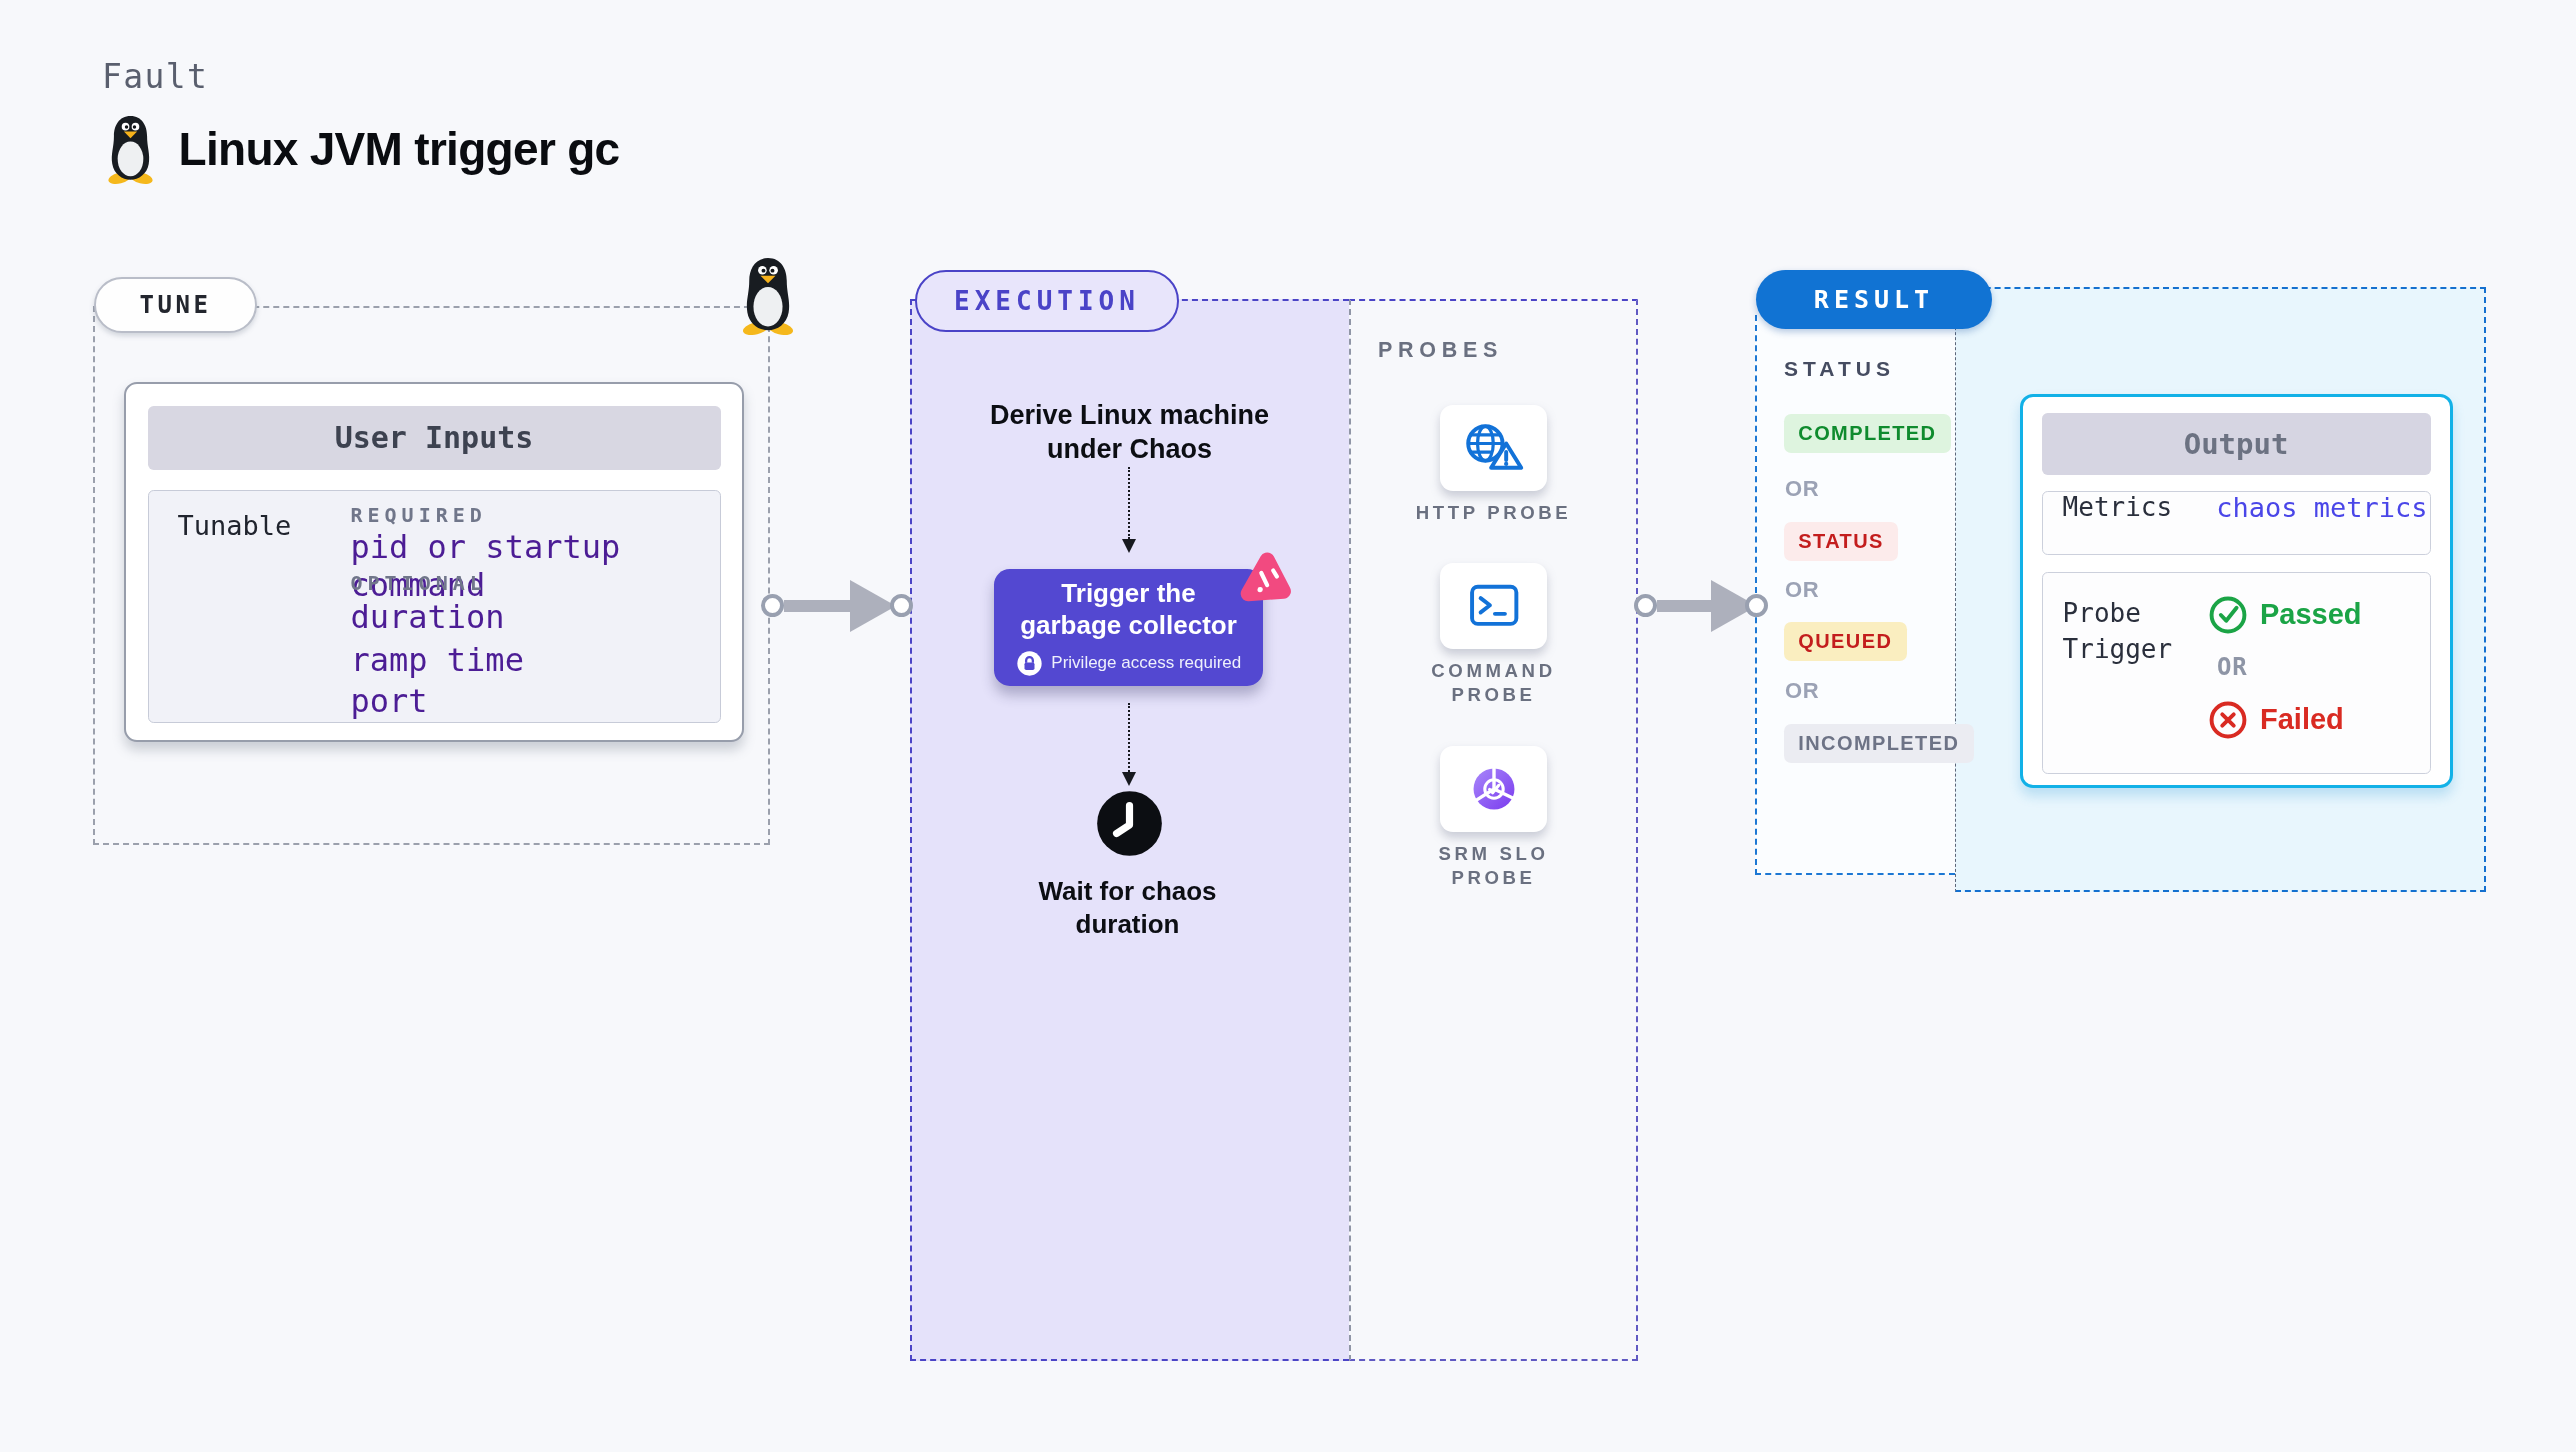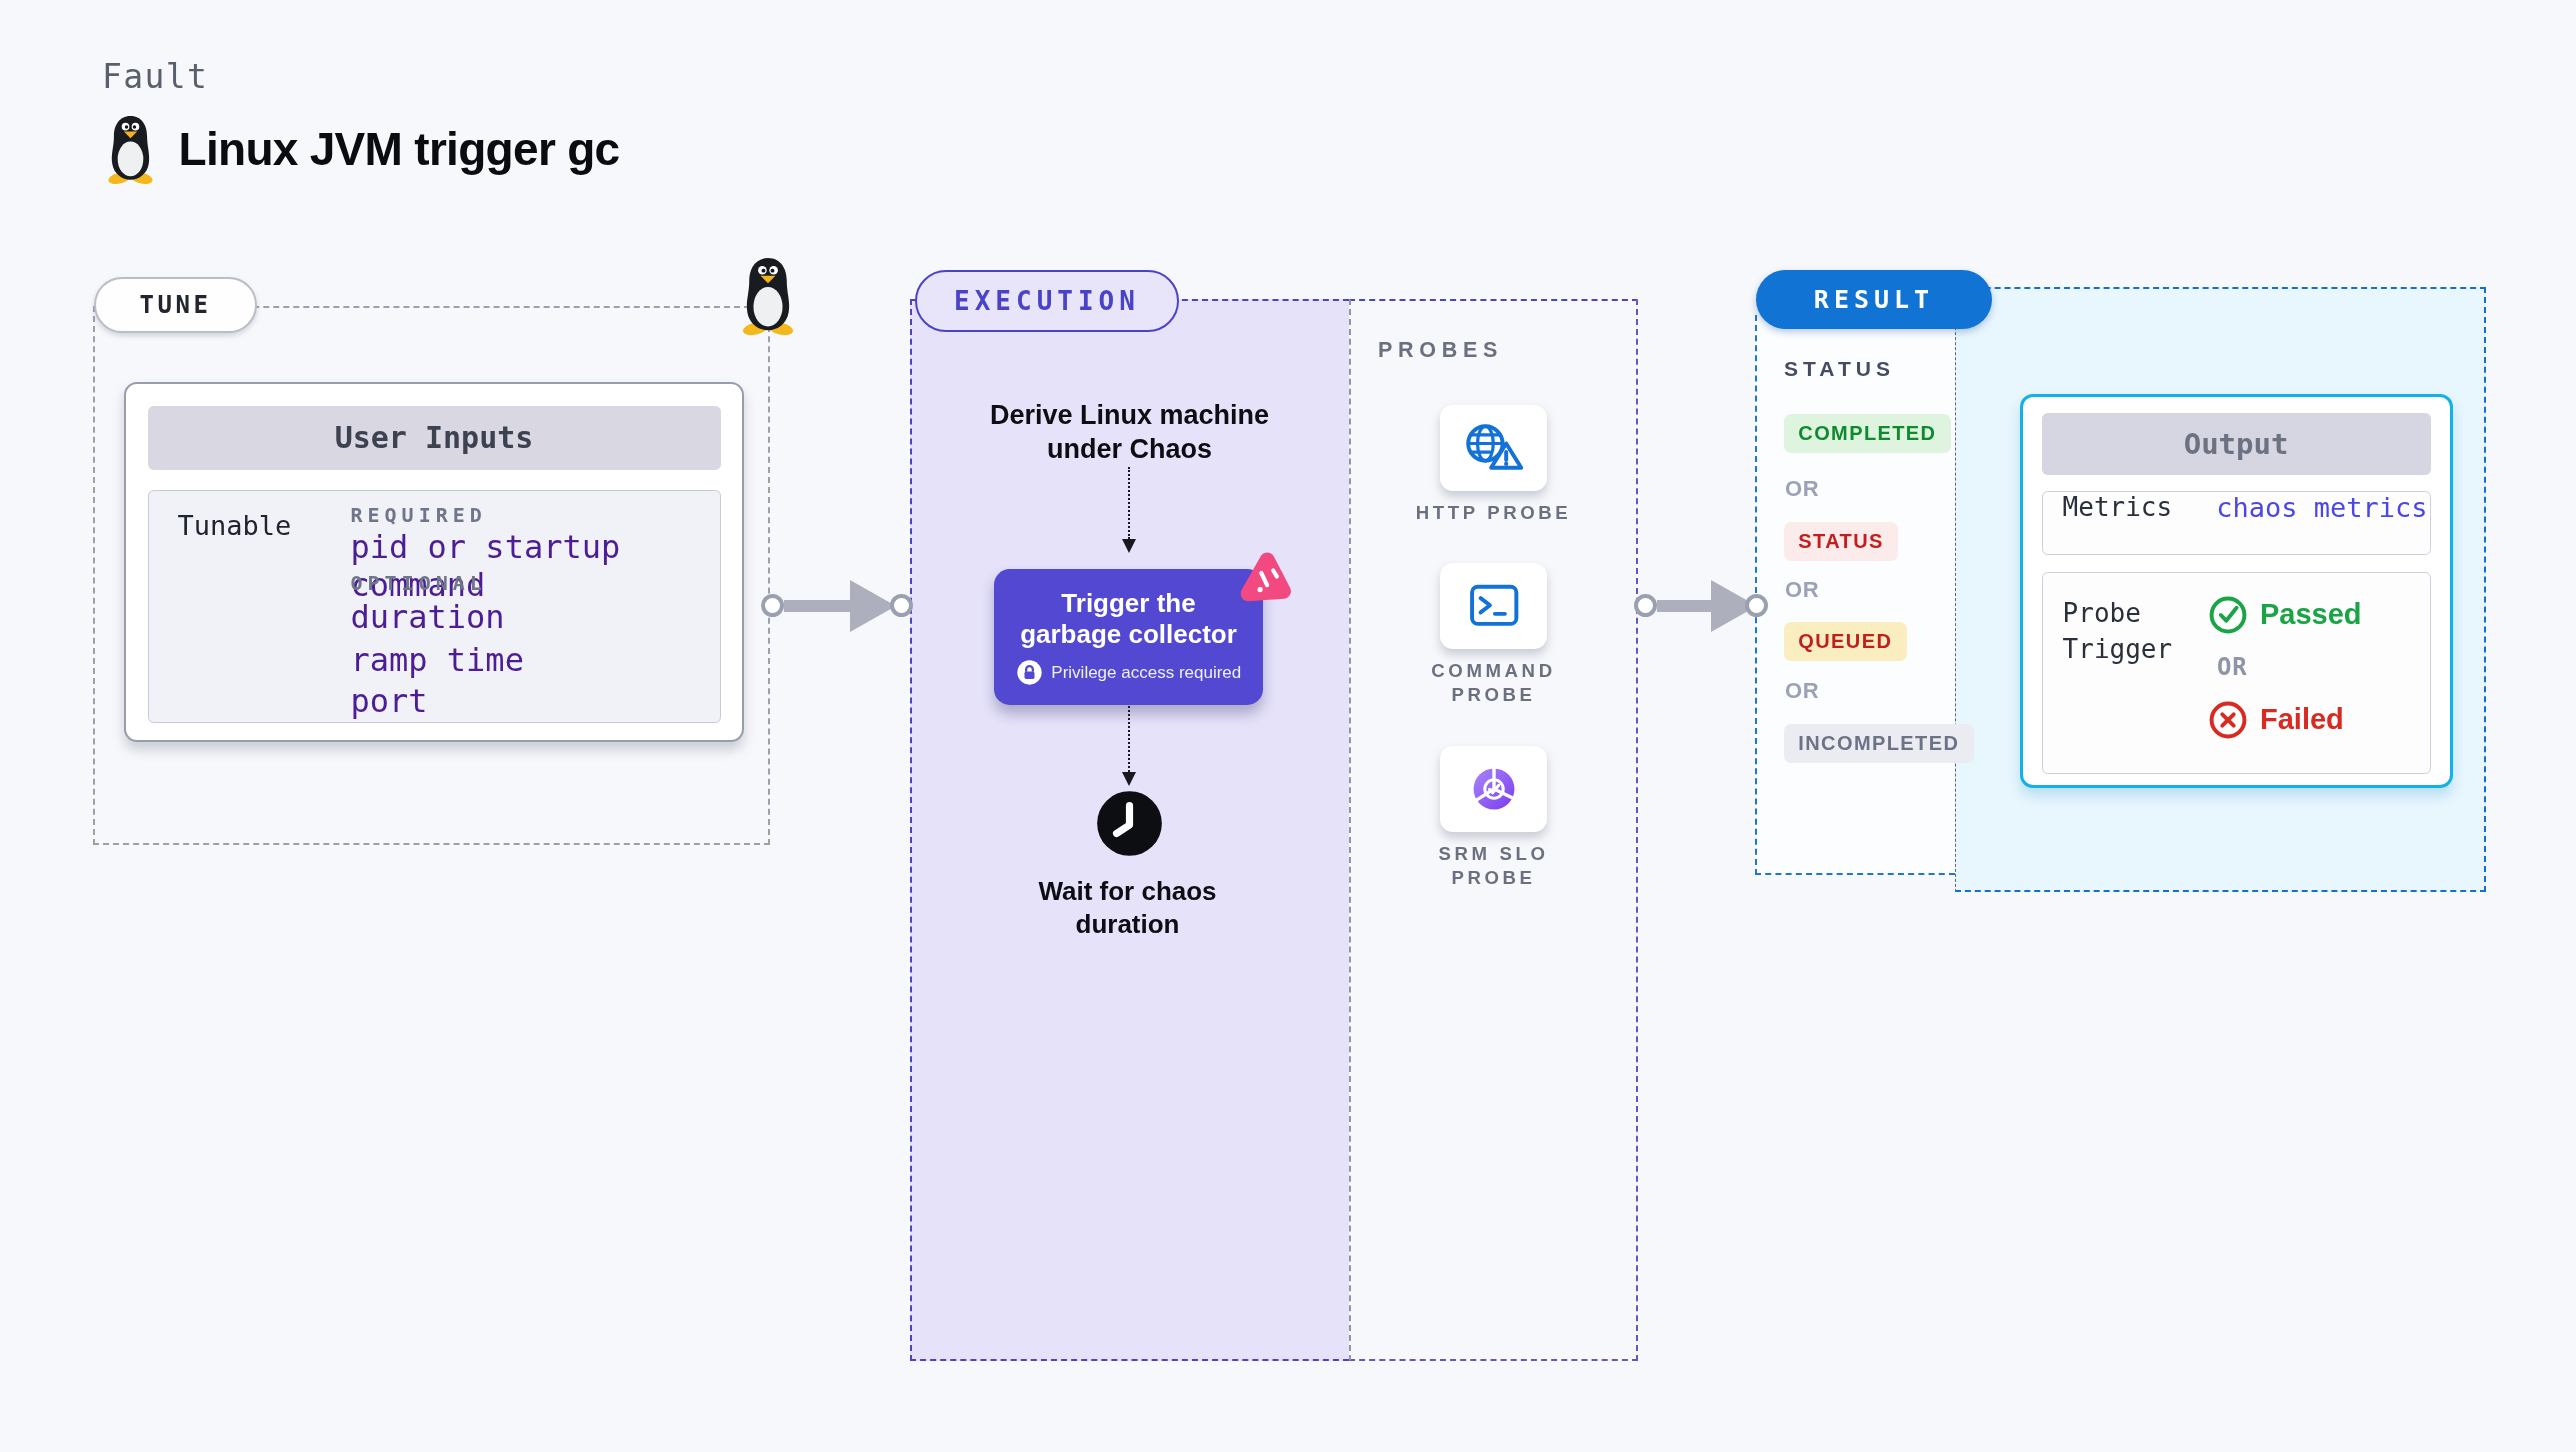--- a/index.html
+++ b/index.html
@@ -62,21 +62,21 @@
   #derive-text { position:absolute; left:946px; top:398px; width:367px; text-align:center;
                  font-size:27px; font-weight:800; color:#0c0e13; line-height:34px; }
   .dotted-line { position:absolute; width:0; border-left:2.9px dotted #17191f; }
   .dotted-head { position:absolute; width:0; height:0; border-left:7.2px solid transparent;
                  border-right:7.2px solid transparent; border-top:14.3px solid #17191f; }
   #dl1 { left:1128px; top:467px; height:72px; }
   #dh1 { left:1122px; top:539px; }
   #dl2 { left:1128px; top:703px; height:69px; }
   #dh2 { left:1122px; top:772px; }
 
-  #trigger-btn { position:absolute; left:994px; top:569px; width:269px; height:136px; background:#5348d1;
+  #trigger-btn { position:absolute; left:994px; top:569px; width:269px; height:117px; background:#5348d1;
                  border-radius:15.8px; box-shadow:0 8.6px 13px rgba(40,40,90,.30); z-index:4;
                  display:flex; flex-direction:column; align-items:center; justify-content:center; cursor:pointer; }
   .btn-line { color:#ffffff; font-size:26px; font-weight:bold; line-height:31.5px; }
   #btn-note-row { margin-top:8.6px; display:flex; align-items:center; gap:8.6px; }
   #btn-note { color:#eef0fc; font-size:17px; }
   #chaos-logo { position:absolute; left:1236px; top:549px; width:60px; height:57px; z-index:5; transform:rotate(4deg); }
 
   #clock-icon { position:absolute; left:1095px; top:789px; width:69px; height:69px; }
   #wait-text { position:absolute; left:988px; top:875px; width:279px; text-align:center;
                font-size:26px; font-weight:800; color:#0c0e13; line-height:33px; }

